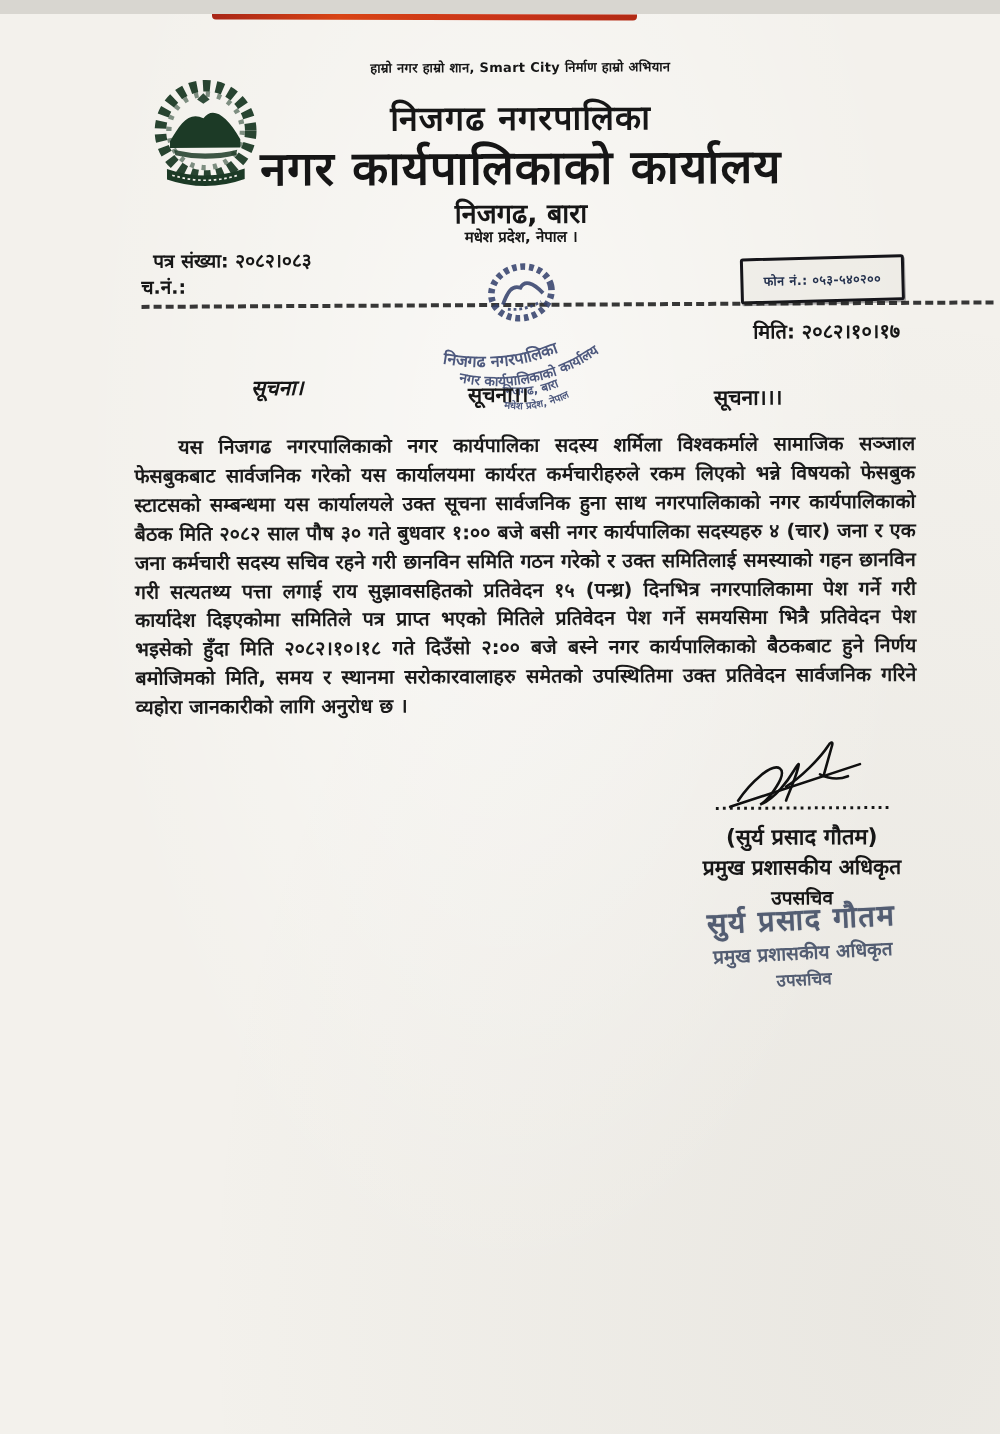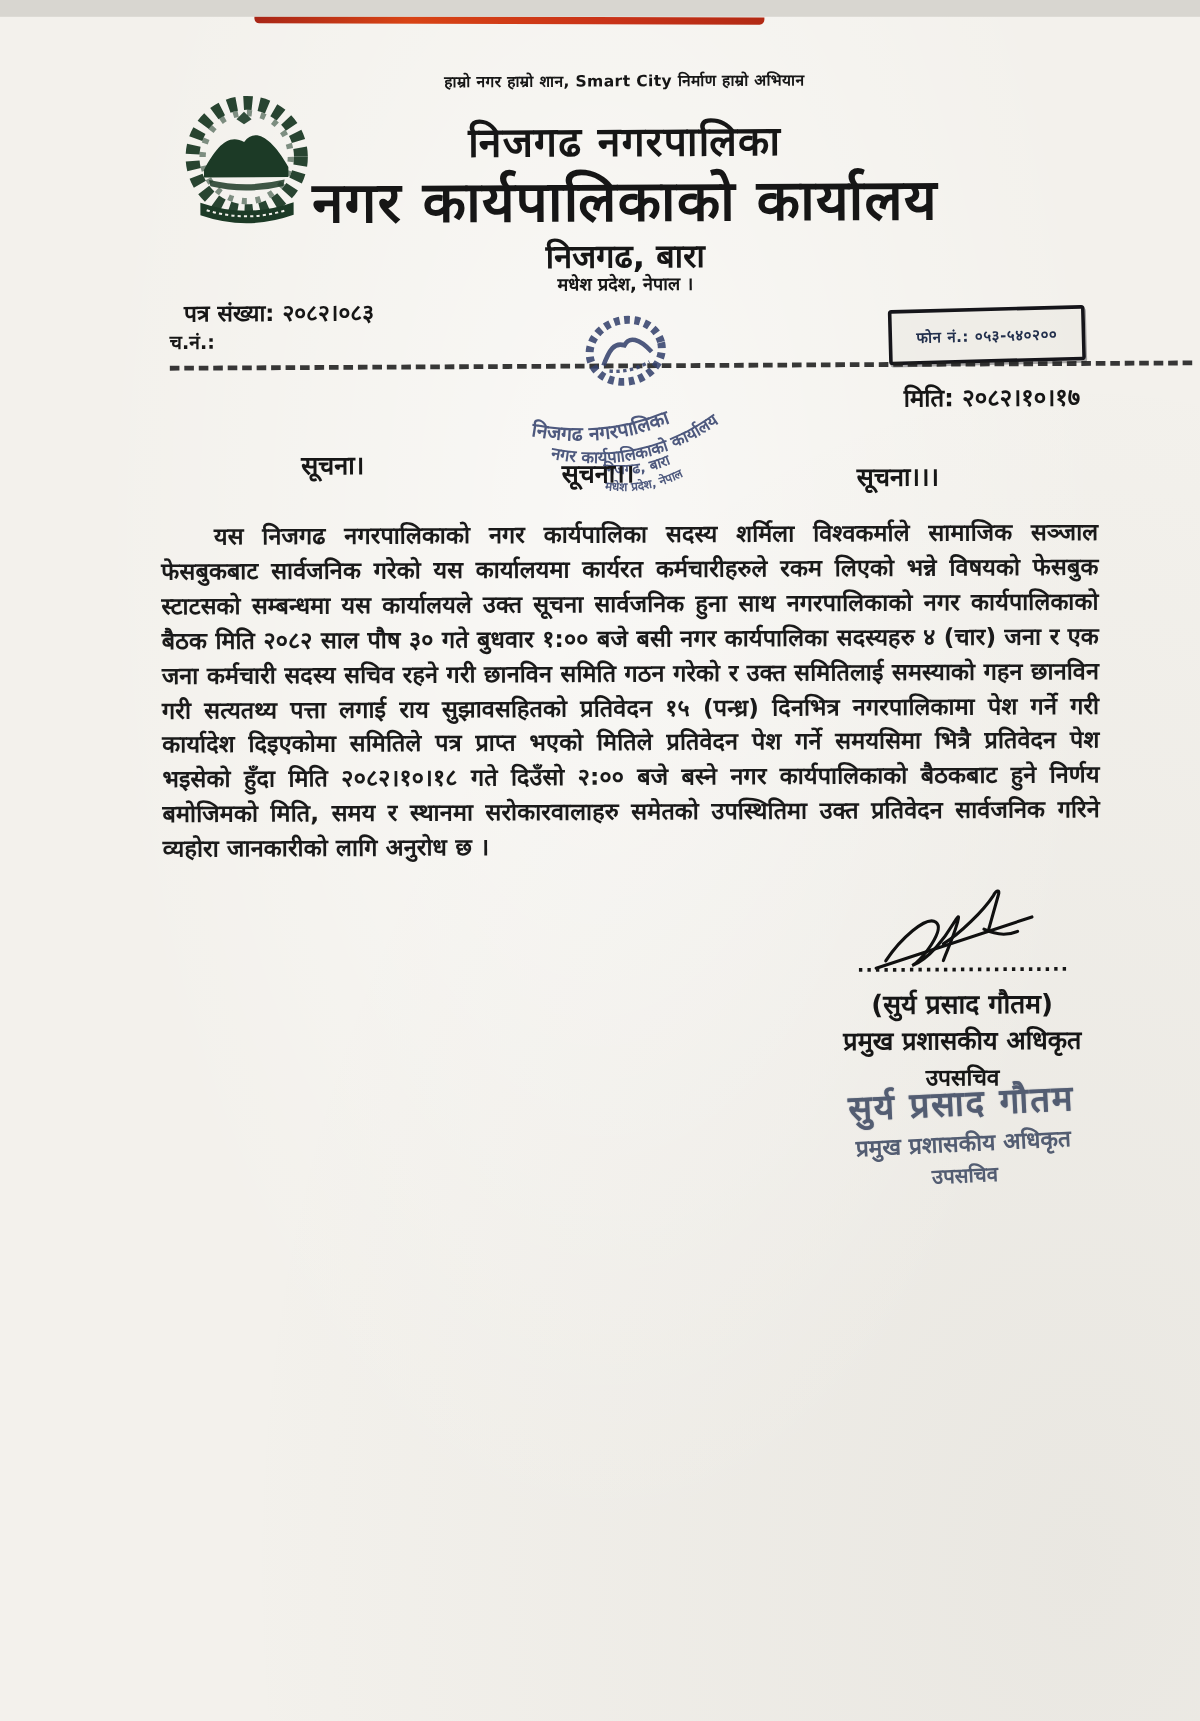--- a/index.html
+++ b/index.html
@@ -22,31 +22,31 @@
     background:linear-gradient(90deg,#a82617,#d84415 30%,#c93318 70%,#b22a14);
     border-radius:0 0 4px 4px;transform:rotate(.15deg);}
   
   .slogan{top:44px;left:250px;width:540px;font-size:13px;letter-spacing:.3px;}
   .muni-title{top:80px;left:200px;width:640px;font-size:34px;letter-spacing:1px;}
   .office-title{top:120px;left:150px;width:740px;font-size:47px;letter-spacing:1px;}
   .place{top:180px;left:320px;width:400px;font-size:27px;}
   .province{top:212px;left:320px;width:400px;font-size:15px;}
   
   .ref-no{top:232px;left:152px;font-size:19px;}
-  .cha-no{top:258px;left:140px;font-size:16px;}
+  .cha-no{top:258px;left:140px;font-size:19px;}
   .phone-box{top:244px;left:739px;width:158px;height:40px;border:3px solid #15151a;
     border-radius:3px;display:flex;align-items:center;justify-content:center;
     transform:rotate(-1.2deg);background:rgba(235,233,226,.6);
     box-shadow:1px 2px 0 rgba(20,20,30,.35);}
   .phone-box span{font-size:12.5px;font-weight:bold;color:#23304d;letter-spacing:.5px;}
   .dash-rule{top:289px;left:140px;width:852px;border-top:4px dashed #1d1d1d;opacity:.88;}
   .date-line{top:305px;left:720px;width:210px;font-size:20px;}
   
   .notice{font-size:21px;font-weight:bold;}
-  .notice-1{top:358px;left:249px;}
+  .notice-1{top:358px;left:249px;font-style:italic;}
   .notice-2{top:366px;left:466px;z-index:6;}
   .notice-3{top:370px;left:712px;}
   
   .logo{top:62px;left:142px;width:126px;height:112px;}
   
   .stamp-center{top:236px;left:424px;width:210px;height:180px;transform:rotate(-13deg);
     opacity:.86;z-index:5;}
   
   .body-par{top:418px;left:132px;width:781px;font-size:19.5px;line-height:28.9px;
     text-align:justify;text-indent:44px;font-weight:600;color:#1a1a1a;

